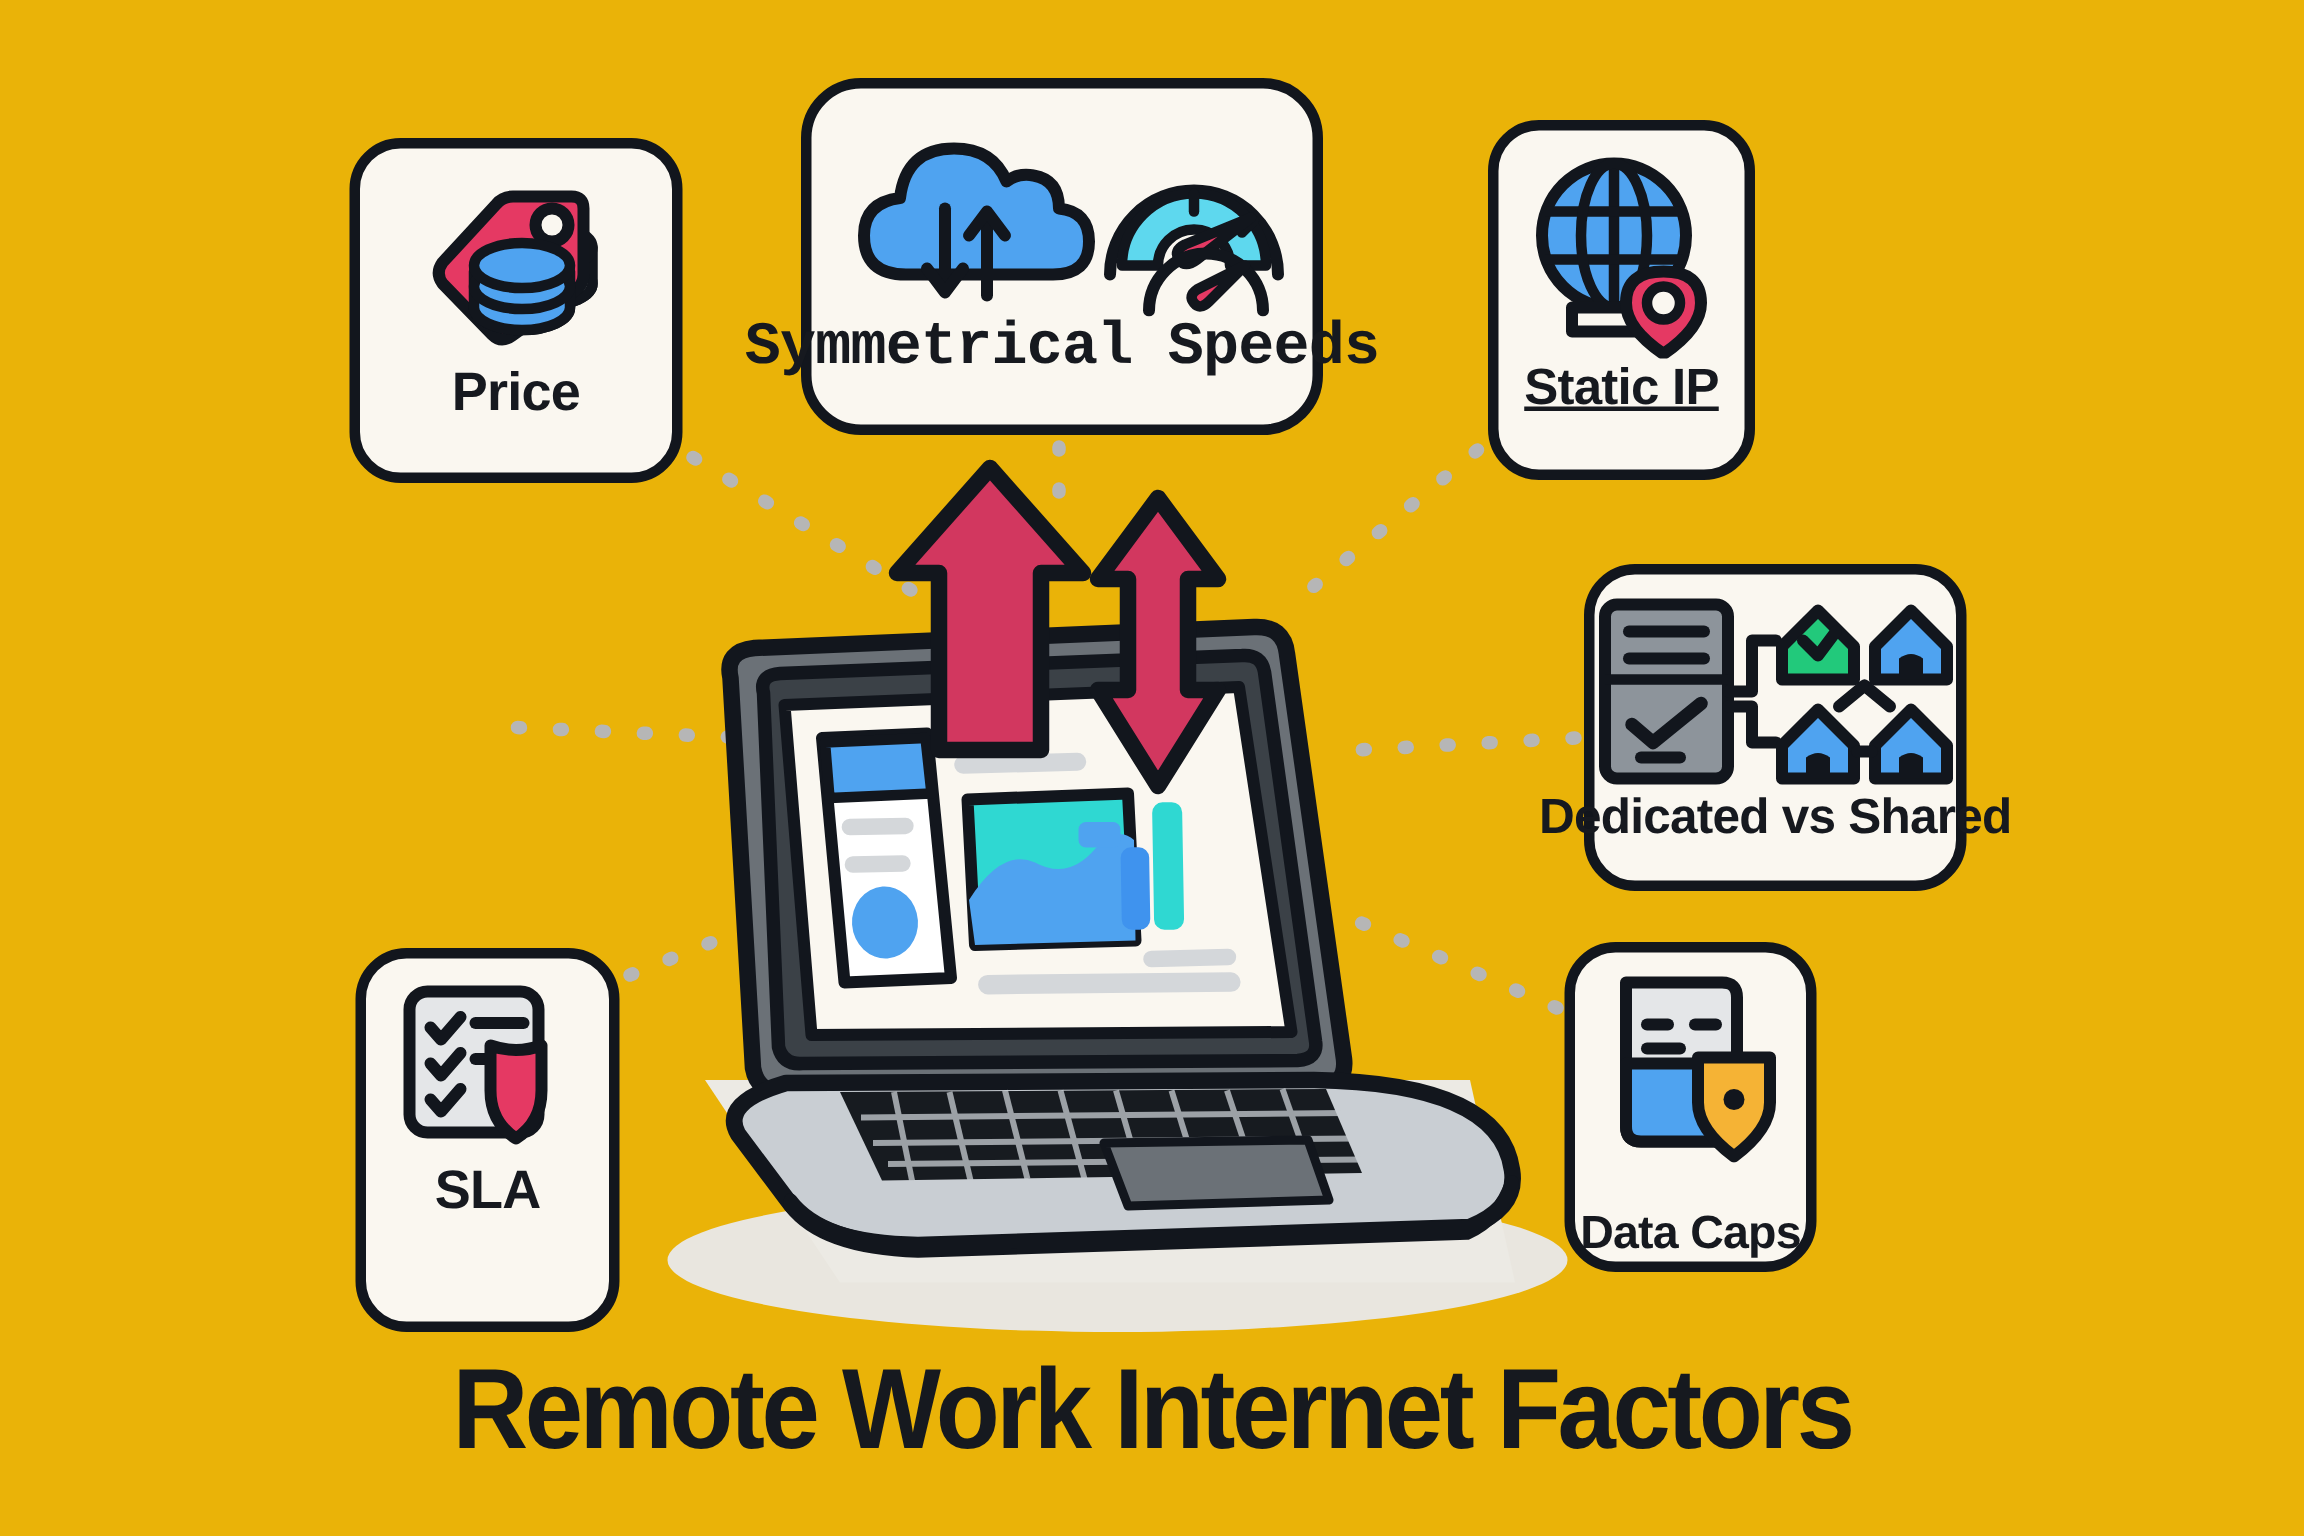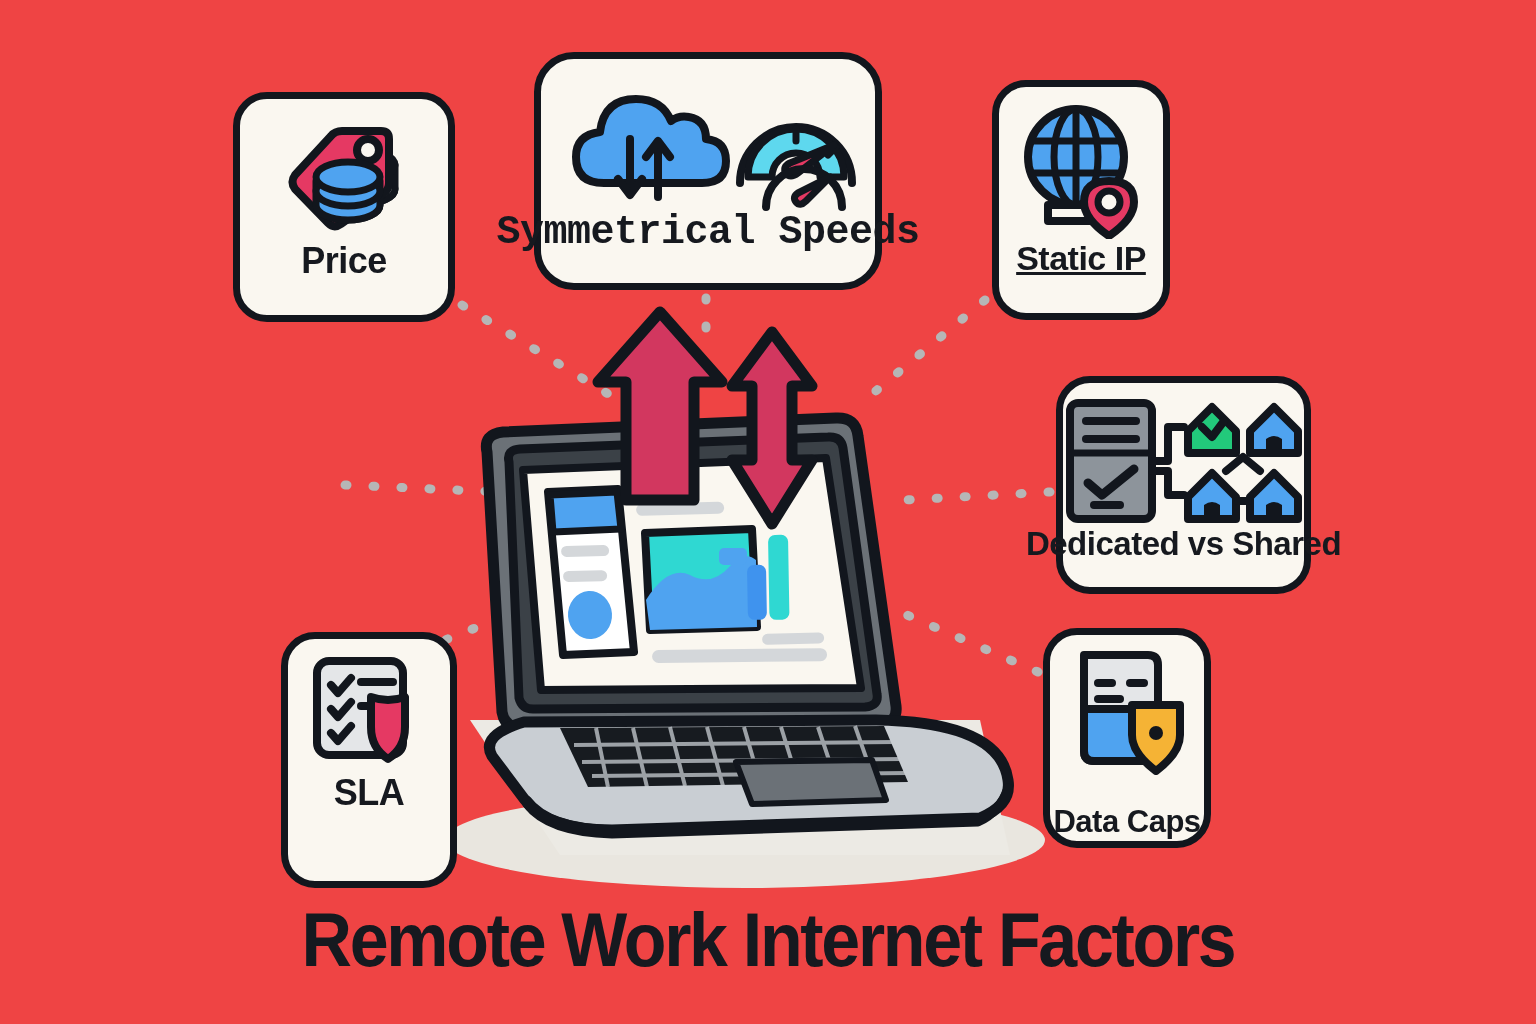--- a/index.html
+++ b/index.html
@@ -8,21 +8,21 @@
     padding: 0;
     background: #faf8f3;
   }
   body {
     font-family: "Liberation Sans", sans-serif;
   }
   #stage {
     position: relative;
     width: 1536px;
     height: 1024px;
-    background: #ef4444;
+    background: #eab308;
     overflow: hidden;
   }
   
   #connectors {
     position: absolute;
     left: 0; top: 0;
     width: 1536px;
     height: 1024px;
     z-index: 1;
     pointer-events: none;
@@ -60,21 +60,21 @@
     font-weight: bold;
     color: #16191f;
     letter-spacing: -0.5px;
     white-space: nowrap;
     line-height: 1;
     margin-top: 2px;
   }
 
   #card-price   { left: 233px; top: 92px;  width: 222px; height: 230px; }
   #card-support { left: 133px; top: 372px; width: 202px; height: 222px; }
-  #card-sla     { left: 237px; top: 632px; width: 176px; height: 256px; margin-left: 44px; }
+  #card-sla     { left: 237px; top: 632px; width: 176px; height: 256px; }
   #card-speeds  { left: 534px; top: 52px;  width: 348px; height: 238px; border-radius: 40px;}
   #card-staticip{ left: 992px; top: 80px;  width: 178px; height: 240px; }
   #card-dedshared{left: 1056px;top: 376px; width: 255px; height: 218px; }
   #card-datacaps{ left: 1043px;top: 628px; width: 168px; height: 220px; }
 
   #card-price .card-label    { font-size: 36px; }
   #card-support .card-label  { font-size: 34px; }
   #card-sla .card-label      { font-size: 36px; }
   #card-speeds .card-label   { font-size: 40px; font-family: Liberation Mono, monospace; }
   #card-staticip .card-label { font-size: 34px; text-decoration: underline; }

